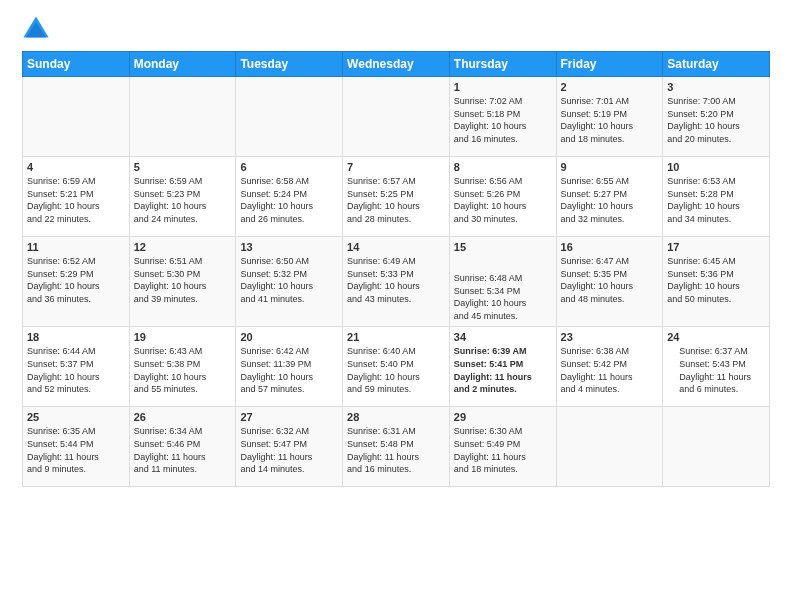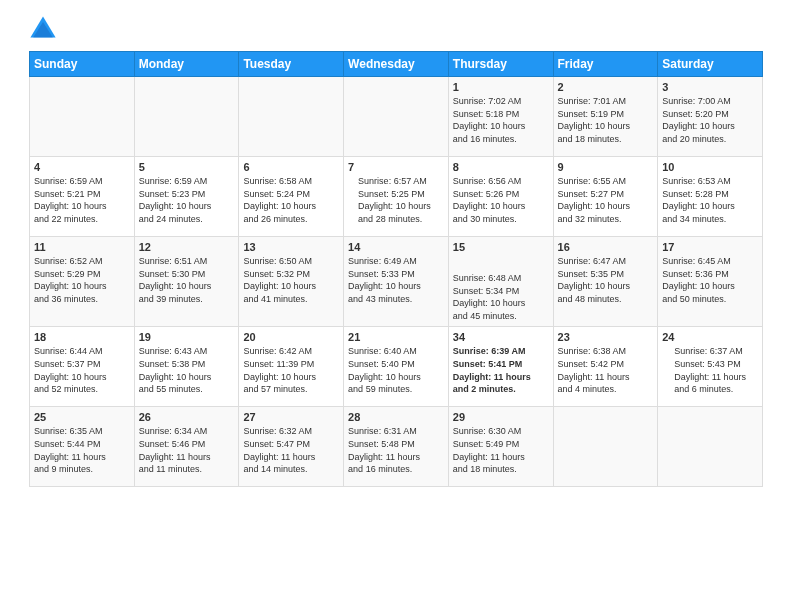--- a/index.html
+++ b/index.html
@@ -5,21 +5,21 @@
     * { margin: 0; padding: 0; box-sizing: border-box; }
     body {
       font-family: Arial, sans-serif;
       background: #fff;
       width: 792px;
       height: 612px;
       overflow: hidden;
     }
     .container {
       width: 792px;
-      padding: 10px 29px;
+      padding: 10px 22px;
     }
     .header-area {
       display: flex;
       justify-content: space-between;
       align-items: flex-start;
       margin-bottom: 8px;
     }
     .logo {
       display: flex;
       align-items: center;
@@ -174,21 +174,21 @@
           </td>
           <td>
             <span class="day-number">6</span>
             <div class="day-info" style="white-space: pre-line;">Sunrise: 6:58 AM
 Sunset: 5:24 PM
 Daylight: 10 hours
 and 26 minutes.</div>
           </td>
           <td>
             <span class="day-number">7</span>
-            <div class="day-info" style="white-space: pre-line; margin-left: 10px;">Sunrise: 6:57 AM
+            <div class="day-info" style="white-space: pre-line;">Sunrise: 6:57 AM
 Sunset: 5:25 PM
 Daylight: 10 hours
 and 28 minutes.</div>
           </td>
           <td>
             <span class="day-number">8</span>
             <div class="day-info" style="white-space: pre-line;">Sunrise: 6:56 AM
 Sunset: 5:26 PM
 Daylight: 10 hours
 and 30 minutes.</div>

